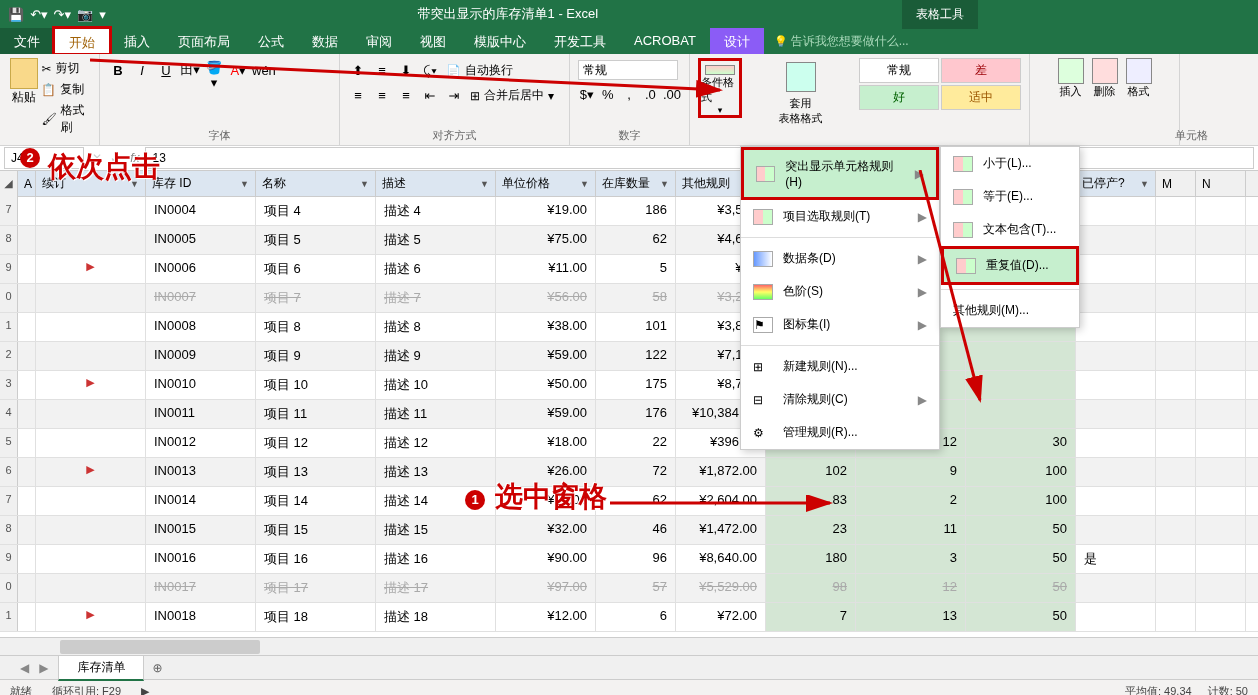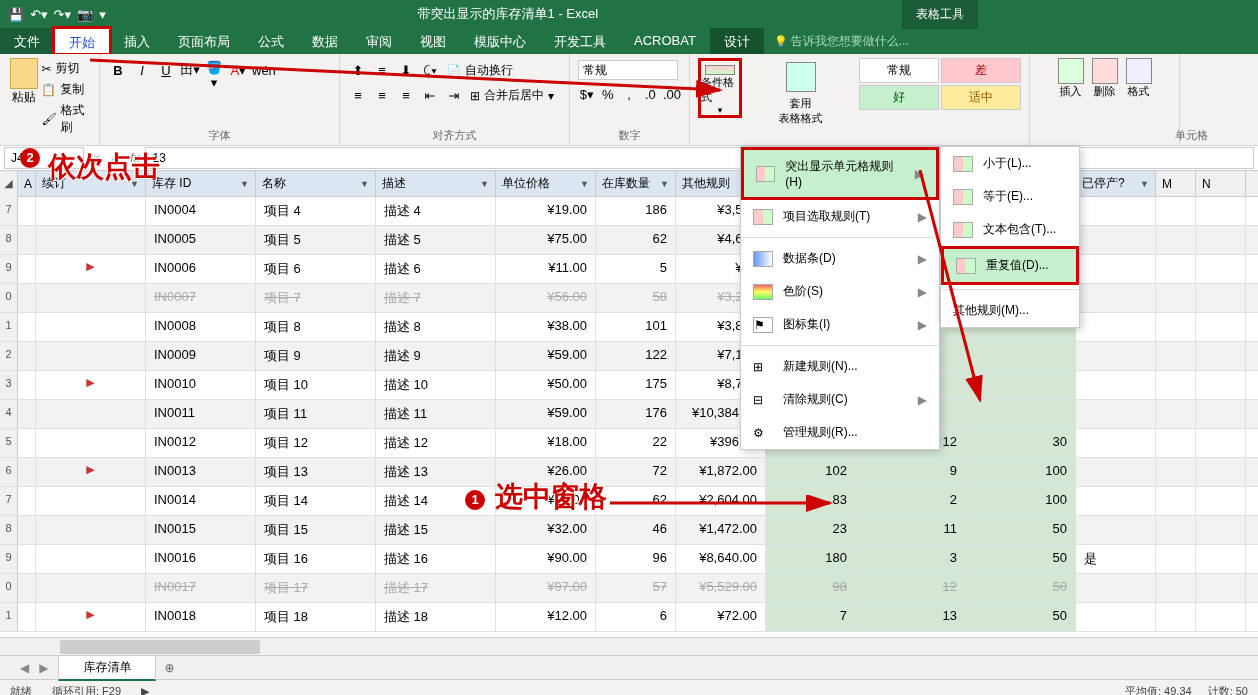--- a/index.html
+++ b/index.html
@@ -9,21 +9,21 @@
 .titlebar { height: 28px; background: linear-gradient(#217346, #217346); display: flex; align-items: center; color: #fff; }
 .titlebar .qat { display: flex; gap: 6px; padding: 0 8px; align-items: center; }
 .titlebar .qat span { font-size: 13px; cursor: pointer; }
 .titlebar .title { flex: 1; text-align: center; font-size: 13px; }
 .titlebar .tools-tab { background: #1a5c38; padding: 6px 14px; font-size: 12px; }
 
 
 .menubar { height: 26px; background: #217346; display: flex; align-items: stretch; color: #fff; }
 .menubar .tab { padding: 5px 14px; cursor: pointer; font-size: 13px; }
 .menubar .tab.file { background: #1a5c38; }
-.menubar .tab.active { background: #fff; color: #1d4ed8; border: 3px solid #cc0000; margin: -2px; }
+.menubar .tab.active { background: #fff; color: #a16207; border: 3px solid #cc0000; margin: -2px; }
 .menubar .tellme { padding: 5px 10px; color: #a8d8b9; font-size: 12px; }
 .menubar .tellme::before { content: "💡 "; font-size: 11px; }
 
 
 .ribbon { height: 92px; background: #f3f2f1; border-bottom: 1px solid #d4d4d4; display: flex; position: relative; }
 .ribbon-group { border-right: 1px solid #d4d4d4; padding: 4px 8px 2px; display: flex; flex-direction: column; justify-content: space-between; }
 .ribbon-group .group-label { text-align: center; font-size: 11px; color: #666; margin-top: auto; }
 .ribbon-btn { display: flex; align-items: center; gap: 4px; padding: 2px; cursor: pointer; font-size: 12px; }
 .paste-big { width: 36px; height: 48px; display: flex; flex-direction: column; align-items: center; cursor: pointer; }
 .font-select { border: 1px solid #ccc; padding: 2px 4px; width: 120px; font-size: 12px; background: #fff; }
@@ -67,21 +67,21 @@
 .dd-sep { border-top: 1px solid #ddd; margin: 4px 0; }
 .dd-icon { width: 20px; height: 16px; background: linear-gradient(90deg, #fcc 50%, #cfc 50%); border: 1px solid #aaa; }
 
 
 .annotation { position: absolute; font-size: 28px; font-weight: bold; color: #cc0000; text-shadow: 1px 1px 0 #fff, -1px -1px 0 #fff; z-index: 200; pointer-events: none; }
 .anno-circle { position: absolute; width: 20px; height: 20px; border-radius: 50%; background: #cc0000; color: #fff; font-size: 13px; font-weight: bold; text-align: center; line-height: 20px; z-index: 200; }
 .arrow-svg { position: absolute; z-index: 150; pointer-events: none; }
 
 
 .sheet-tabs { height: 24px; background: #f0f0f0; border-top: 1px solid #ccc; display: flex; align-items: center; padding: 0 20px; }
-.sheet-tab { padding: 3px 24px; background: #fff; border: 1px solid #ccc; border-bottom: 2px solid #217346; font-size: 12px; cursor: pointer; }
+.sheet-tab { padding: 3px 18px; background: #fff; border: 1px solid #ccc; border-bottom: 2px solid #217346; font-size: 12px; cursor: pointer; }
 .sheet-add { padding: 3px 8px; cursor: pointer; color: #666; }
 
 
 .statusbar { height: 24px; background: #f3f2f1; border-top: 1px solid #ccc; display: flex; align-items: center; padding: 0 10px; font-size: 11px; color: #444; gap: 20px; }
 .statusbar .right { margin-left: auto; display: flex; gap: 16px; }
 
 .hscroll { height: 18px; background: #f0f0f0; border-top: 1px solid #ccc; position: relative; }
 .hscroll-thumb { position: absolute; left: 60px; width: 200px; height: 14px; top: 2px; background: #ccc; border-radius: 2px; }
 </style>
 </head>
@@ -105,21 +105,21 @@
   <div class="tab active">开始</div>
   <div class="tab">插入</div>
   <div class="tab">页面布局</div>
   <div class="tab">公式</div>
   <div class="tab">数据</div>
   <div class="tab">审阅</div>
   <div class="tab">视图</div>
   <div class="tab">模版中心</div>
   <div class="tab">开发工具</div>
   <div class="tab">ACROBAT</div>
-  <div class="tab" style="background:#14532d">设计</div>
+  <div class="tab" style="background:#8b5cf6">设计</div>
   <div class="tellme">告诉我您想要做什么...</div>
 </div>
 
 <div class="ribbon">
   <div class="ribbon-group" style="width:100px">
     <div style="display:flex">
       <div class="paste-big">
         <div style="width:28px;height:32px;background:#f9d98a;border:1px solid #c9a94a"></div>
         <span>粘贴</span>
       </div>

